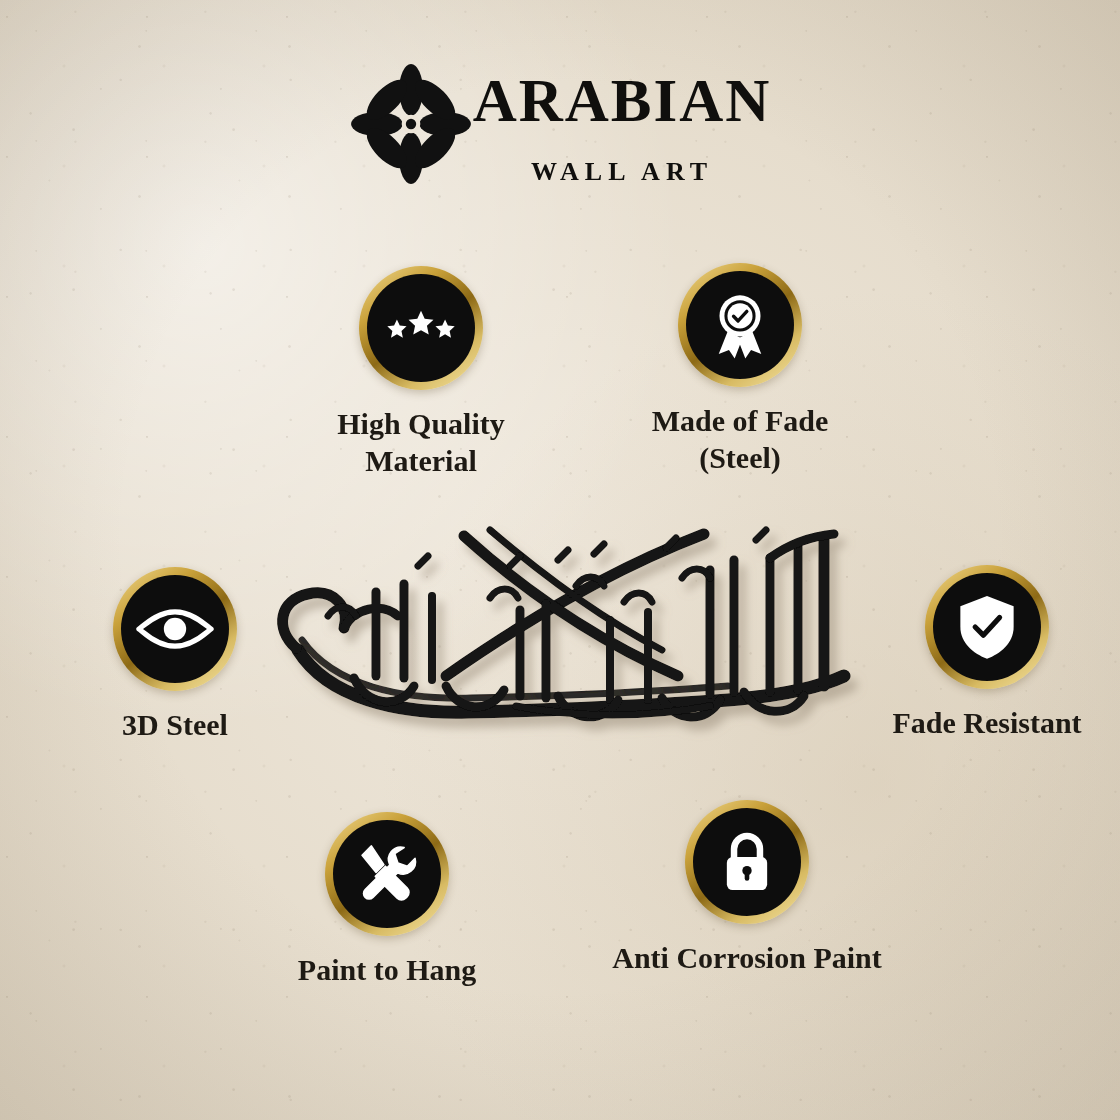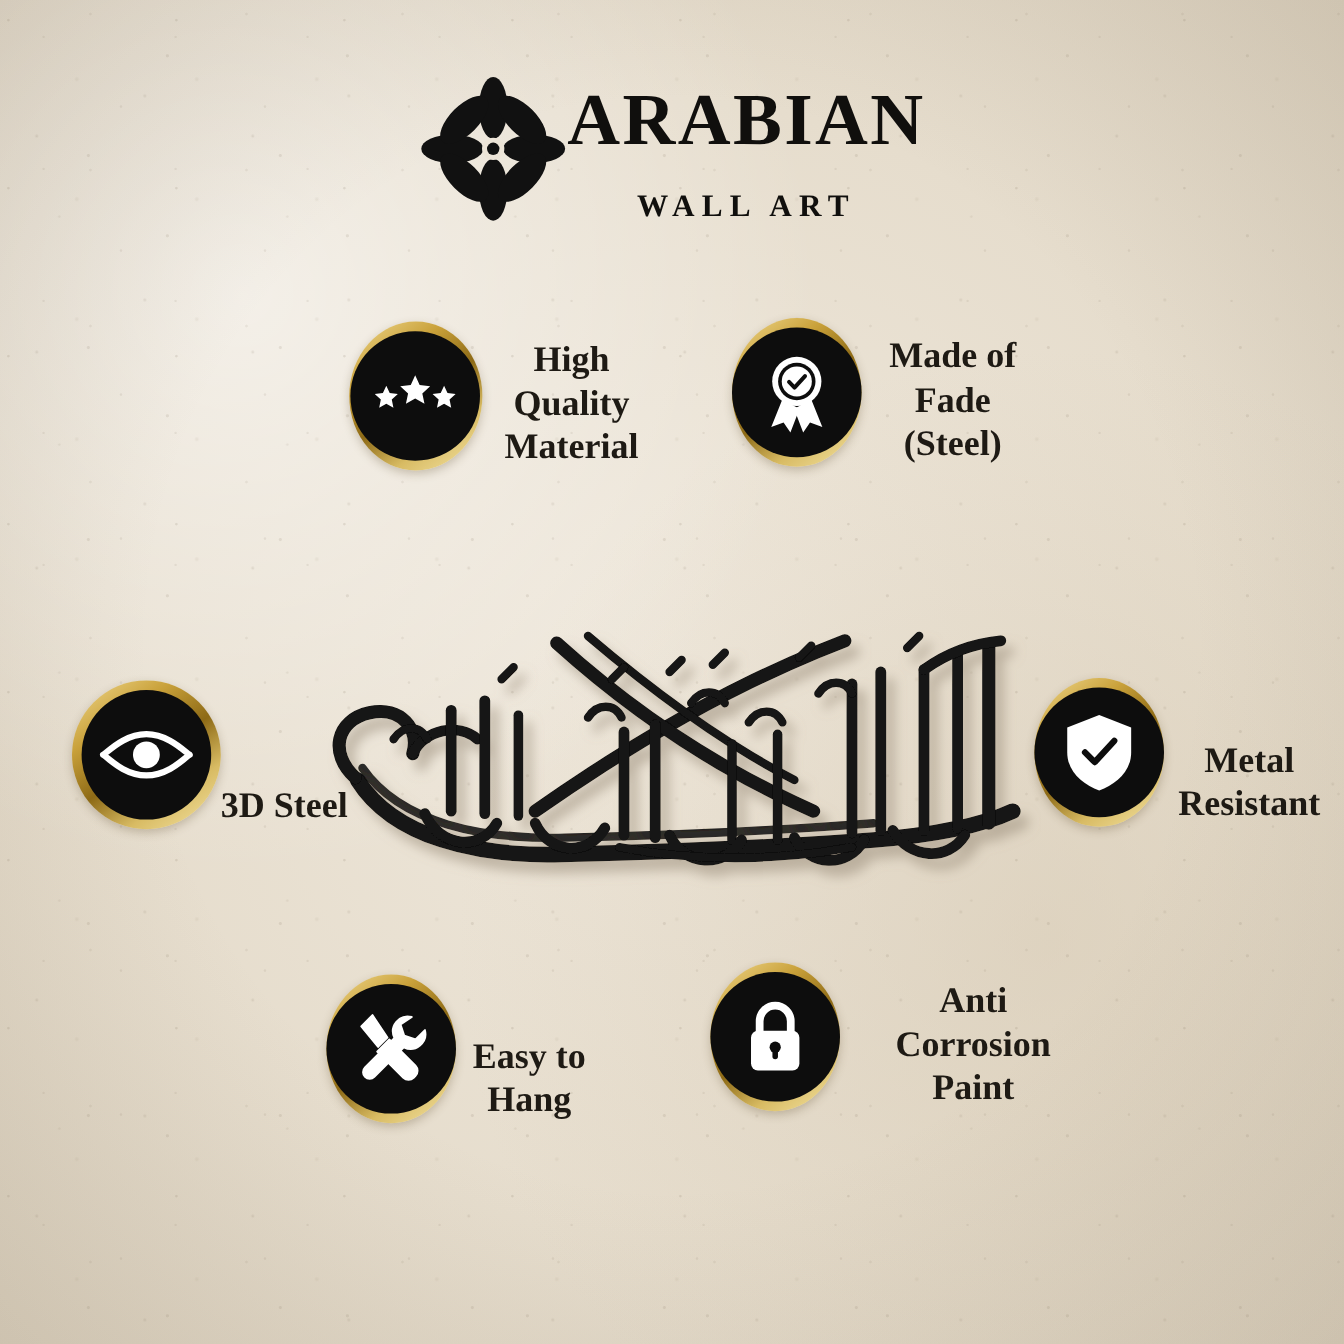--- a/index.html
+++ b/index.html
@@ -87,22 +87,22 @@
     letter-spacing: 6px;
     color: #100f0d;
     margin-top: 28px;
     line-height: 1;
   }
 
   
   .feature {
     position: absolute;
     display: flex;
-    flex-direction: row;
-    align-items: flex-end;
+    flex-direction: column;
+    align-items: center;
   }
   .badge {
     border-radius: 50%;
     background: linear-gradient(145deg, #f3dc92 0%, #c9a13a 28%, #8d6a16 52%, #d8bb63 74%, #f6e6a8 100%);
     display: flex;
     align-items: center;
     justify-content: center;
     box-shadow: 0 3px 8px rgba(90,72,40,0.28);
   }
   .badge-inner {
@@ -122,21 +122,21 @@
     line-height: 1.22;
     white-space: pre-line;
   }
 
   
   #feature-quality   { left: 291px; top: 266px; width: 260px; }
   #feature-metal     { left: 610px; top: 263px; width: 260px; }
   #feature-3dview    { left: 60px;  top: 567px; width: 230px; }
   #feature-fade      { left: 862px; top: 565px; width: 250px; }
   #feature-hang      { left: 272px; top: 812px; width: 230px; }
-  #feature-anti      { left: 592px; top: 800px; width: 310px; gap: 20px; }
+  #feature-anti      { left: 592px; top: 800px; width: 310px; }
 
   #feature-quality .feature-label { font-size: 30px; }
   #feature-metal   .feature-label { font-size: 30px; }
   #feature-3dview  .feature-label { font-size: 30px; }
   #feature-fade    .feature-label { font-size: 30px; }
   #feature-hang    .feature-label { font-size: 30px; }
   #feature-anti    .feature-label { font-size: 30px; }
 
   
   .artwork {
@@ -232,38 +232,38 @@
 
   <div class="feature" id="feature-fade">
     <div class="badge" style="width:124px;height:124px;">
       <div class="badge-inner" style="width:108px;height:108px;">
         <svg viewBox="0 0 100 100" width="74" height="74" aria-hidden="true">
           <path d="M50 8 L86 22 V50 C86 72 68 86 50 93 C32 86 14 72 14 50 V22 Z" fill="#ffffff"></path>
           <path d="M34 50 l11 11 22 -24" fill="none" stroke="#0d0d0d" stroke-width="7" stroke-linecap="round" stroke-linejoin="round"></path>
         </svg>
       </div>
     </div>
-    <div class="feature-label">Metal Resistant</div>
+    <div class="feature-label">Fade Resistant</div>
   </div>
 
   <div class="feature" id="feature-hang">
     <div class="badge" style="width:124px;height:124px;">
       <div class="badge-inner" style="width:108px;height:108px;">
         <svg viewBox="0 0 100 100" width="78" height="78" aria-hidden="true">
           <g fill="#ffffff" stroke="#ffffff" stroke-linejoin="round" stroke-linecap="round">
 
             <path d="M72 16 a16 16 0 0 0 -18.5 22.5 L22 70 a7 7 0 0 0 0 10 l0 0 a7 7 0 0 0 10 0 L63.5 48.5 A16 16 0 0 0 86 30 L76 40 L64 36 L60 24 Z" stroke-width="2"></path>
 
             <path d="M30 14 L18 26 L36 48 L46 38 Z" stroke-width="2"></path>
             <path d="M48 40 L76 68 a8 8 0 0 1 0 11 l-2 2 a8 8 0 0 1 -11 0 L35 53 Z" stroke-width="2"></path>
           </g>
         </svg>
       </div>
     </div>
-    <div class="feature-label">Easy to Hang</div>
+    <div class="feature-label">Paint to Hang</div>
   </div>
 
   <div class="feature" id="feature-anti">
     <div class="badge" style="width:124px;height:124px;">
       <div class="badge-inner" style="width:108px;height:108px;">
         <svg viewBox="0 0 100 100" width="72" height="72" aria-hidden="true">
           <path d="M32 44 V32 a18 18 0 0 1 36 0 V44" fill="none" stroke="#ffffff" stroke-width="9" stroke-linecap="round"></path>
           <rect x="22" y="43" width="56" height="46" rx="8" fill="#ffffff"></rect>
           <circle cx="50" cy="62" r="6.5" fill="#0d0d0d"></circle>
           <rect x="46.8" y="62" width="6.4" height="14" rx="3.2" fill="#0d0d0d"></rect>

